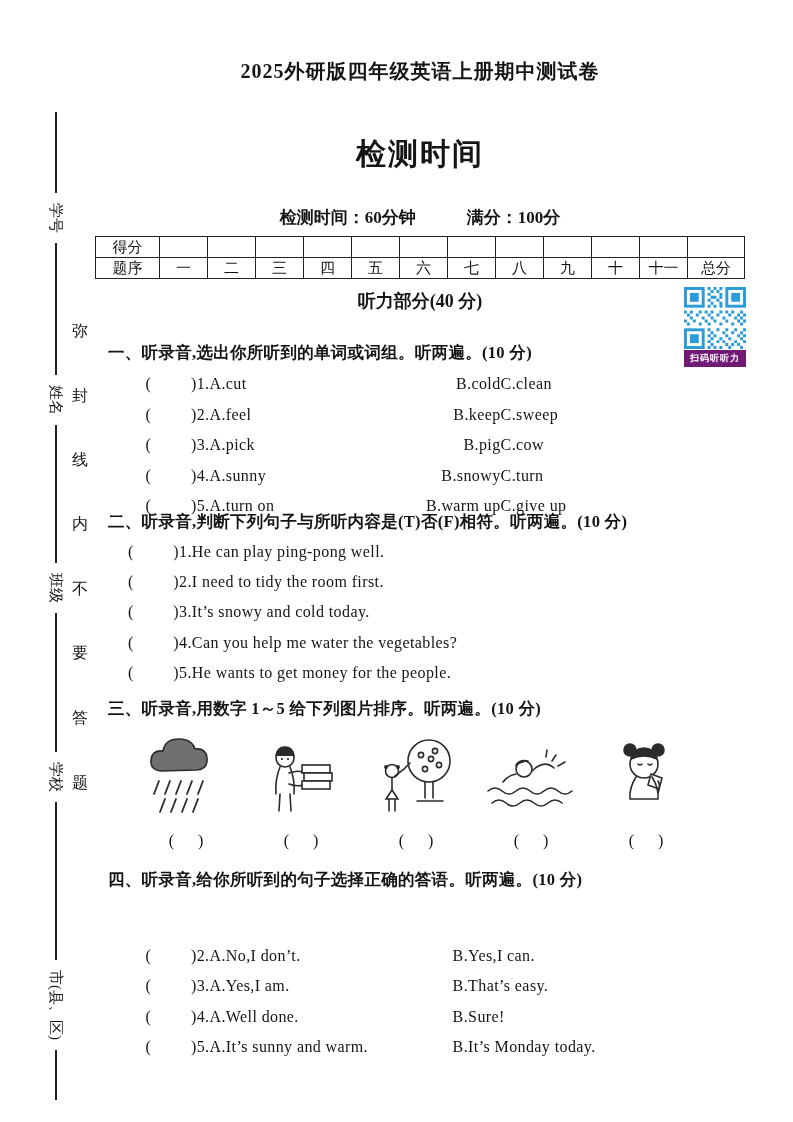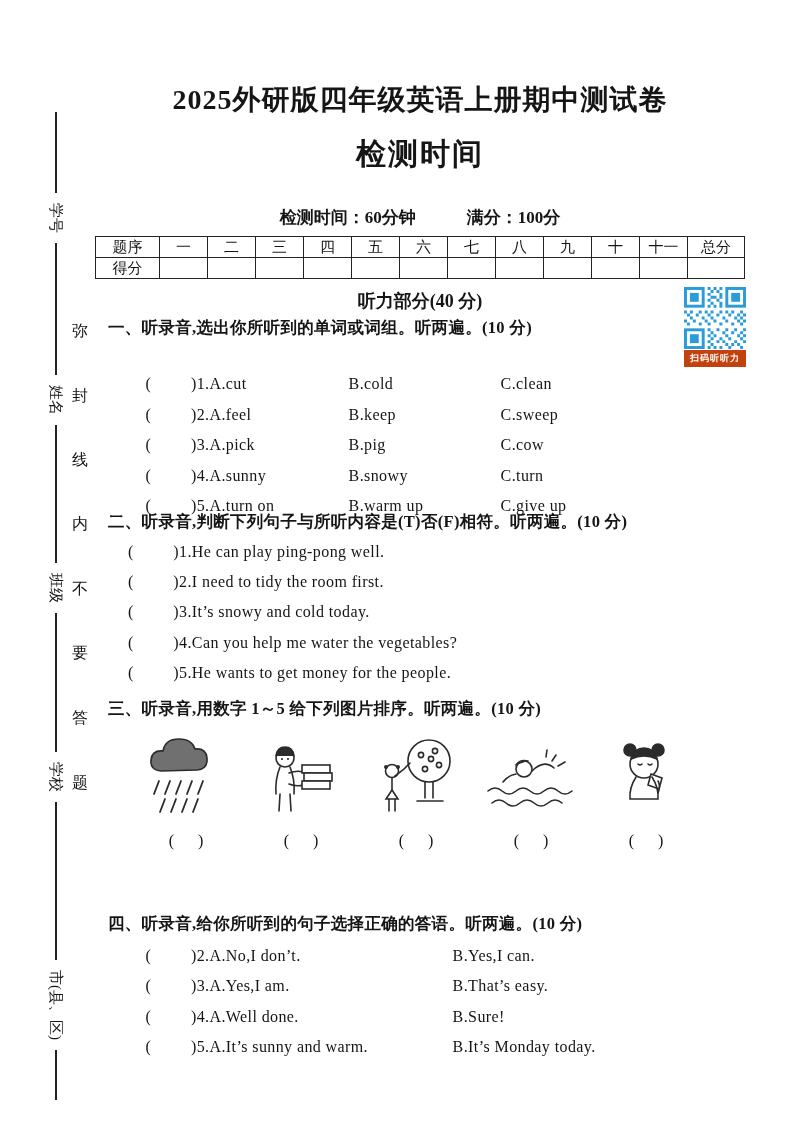--- a/index.html
+++ b/index.html
@@ -13,44 +13,44 @@
   
   .seal-line { position:absolute; left:55px; top:112px; height:988px; width:0; border-left:2px solid #232323; }
   .side-label {
     position:absolute; left:55px; background:#fff; padding:0 10px;
     font-size:15px; white-space:nowrap;
     transform:translate(-50%,-50%) rotate(90deg);
   }
   .seal-char { position:absolute; left:80px; font-size:16px; transform:translate(-50%,-50%); }
 
   
-  .title    { position:absolute; left:95px; top:81px;  width:650px; text-align:center; font-size:28px; font-weight:700; letter-spacing:1px; }
+  .title    { position:absolute; left:95px; top:58px;  width:650px; text-align:center; font-size:20px; font-weight:700; letter-spacing:1px; }
   .subtitle { position:absolute; left:95px; top:134px; width:650px; text-align:center; font-size:30px; font-weight:700; letter-spacing:2px; }
   .info     { position:absolute; left:95px; top:206px; width:650px; text-align:center; font-size:17px; font-weight:700; white-space:pre; }
 
   
   .score-table { position:absolute; left:95px; top:236px; width:650px; border-collapse:collapse; table-layout:fixed; font-size:15px; }
   .score-table td { border:1.5px solid #232323; height:21px; text-align:center; padding:0; }
 
   .part-title { position:absolute; left:95px; top:289px; width:650px; text-align:center; font-size:18px; font-weight:700; }
 
   
   .qr { position:absolute; left:684px; top:287px; width:62px; height:62px; }
   .qr svg { display:block; width:100%; height:100%; }
   .qr-caption {
     position:absolute; left:684px; top:350px; width:62px; padding:2px 0;
-    background:#c2410c; color:#fff; text-align:center; font-size:9px; font-weight:700;
+    background:#701a75; color:#fff; text-align:center; font-size:9px; font-weight:700;
     letter-spacing:1px; font-family:"Liberation Sans","DejaVu Sans",sans-serif;
   }
 
   
   .sec-heading { position:absolute; left:108px; font-size:16.5px; font-weight:700; white-space:nowrap; letter-spacing:0.3px; }
   .item-row    { position:absolute; left:128px; font-size:16px; white-space:pre; letter-spacing:0.4px; }
   .c1  { display:inline-block; width:203px; }
-  .c2  { display:inline-block; width:152px; }
+  .c2  { display:inline-block; width:152px;text-align:right; }
   .c1w { display:inline-block; width:307px; }
 
   
   .pic { position:absolute; top:731px; width:98px; height:92px; }
   .pic svg { display:block; width:100%; height:100%; }
   .pic-paren { position:absolute; top:832px; width:98px; text-align:center; font-size:16px; white-space:pre; }
 </style>
 </head>
 <body>
 
@@ -87,49 +87,49 @@
         <col style="width:48px">
         <col style="width:48px">
       <col style="width:48px">
         <col style="width:48px">
         <col style="width:48px">
         <col style="width:48px">
         <col>
     </colgroup>
     <tbody>
         <tr>
+      <td>得分</td>
+      <td></td>
+          <td></td>
+      <td></td>
+          <td></td>
+      <td></td>
+          <td></td>
+      <td></td>
+          <td></td>
+      <td></td>
+          <td></td>
+      <td></td>
+          <td></td>
+    </tr>
+    <tr>
       <td>题序</td>
       <td>一</td>
       <td>二</td>
       <td>三</td>
       <td>四</td>
       <td>五</td>
       <td>六</td>
       <td>七</td>
       <td>八</td>
       <td>九</td>
       <td>十</td>
       <td>十一</td>
       <td>总分</td>
     </tr>
-    <tr>
-      <td>得分</td>
-      <td></td>
-          <td></td>
-      <td></td>
-          <td></td>
-      <td></td>
-          <td></td>
-      <td></td>
-          <td></td>
-      <td></td>
-          <td></td>
-      <td></td>
-          <td></td>
-    </tr>
   </tbody>
     </table>
 
   <div class="part-title">听力部分(40 分)</div>
 
   <div class="qr">
     <svg viewBox="0 0 21 21" xmlns="http://www.w3.org/2000/svg">
       <g fill="#2b9cd8">
         <path d="M0 0h7v7h-7z"></path>
           <path d="M14 0h7v7h-7z"></path>
@@ -143,21 +143,21 @@
       <g fill="#2b9cd8">
         <rect x="2" y="2" width="3" height="3"></rect>
           <rect x="16" y="2" width="3" height="3"></rect>
           <rect x="2" y="16" width="3" height="3"></rect>
         <path d="M8 0h1v1h-1zM10 0h1v1h-1zM12 0h1v1h-1zM9 1h1v1h-1zM11 1h1v1h-1zM8 2h1v1h-1zM12 2h1v1h-1zM9 3h2v1h-2zM12 3h1v1h-1zM8 4h1v1h-1zM11 4h1v1h-1zM9 5h1v1h-1zM12 5h1v1h-1zM8 6h1v1h-1zM10 6h1v1h-1zM12 6h1v1h-1zM0 8h1v1h-1zM2 8h1v1h-1zM5 8h1v1h-1zM7 8h1v1h-1zM9 8h1v1h-1zM12 8h1v1h-1zM14 8h1v1h-1zM16 8h1v1h-1zM19 8h1v1h-1zM1 9h1v1h-1zM4 9h1v1h-1zM8 9h1v1h-1zM11 9h1v1h-1zM15 9h1v1h-1zM18 9h1v1h-1zM20 9h1v1h-1zM2 10h1v1h-1zM6 10h1v1h-1zM9 10h1v1h-1zM13 10h1v1h-1zM17 10h1v1h-1zM19 10h1v1h-1zM0 11h1v1h-1zM3 11h1v1h-1zM7 11h1v1h-1zM10 11h1v1h-1zM14 11h1v1h-1zM18 11h1v1h-1zM20 11h1v1h-1zM1 12h1v1h-1zM5 12h1v1h-1zM8 12h1v1h-1zM12 12h1v1h-1zM16 12h1v1h-1zM19 12h1v1h-1zM8 14h1v1h-1zM11 14h1v1h-1zM14 14h1v1h-1zM17 14h1v1h-1zM20 14h1v1h-1zM9 15h1v1h-1zM13 15h1v1h-1zM16 15h1v1h-1zM19 15h1v1h-1zM8 16h1v1h-1zM10 16h1v1h-1zM14 16h1v1h-1zM18 16h1v1h-1zM20 16h1v1h-1zM9 17h1v1h-1zM12 17h1v1h-1zM15 17h1v1h-1zM19 17h1v1h-1zM8 18h1v1h-1zM11 18h1v1h-1zM13 18h1v1h-1zM17 18h1v1h-1zM20 18h1v1h-1zM9 19h1v1h-1zM14 19h1v1h-1zM16 19h1v1h-1zM18 19h1v1h-1zM8 20h1v1h-1zM10 20h1v1h-1zM12 20h1v1h-1zM15 20h1v1h-1zM19 20h1v1h-1z"></path>
       </g>
     </svg>
   </div>
   <div class="qr-caption">扫码听听力</div>
 
-  <div class="sec-heading" style="top:317px">一、听录音,选出你所听到的单词或词组。听两遍。(10 分)</div>
+  <div class="sec-heading" style="top:342px">一、听录音,选出你所听到的单词或词组。听两遍。(10 分)</div>
   <div class="item-row" style="top:357px">
     <span class="c1">(         )1.A.cut</span><span class="c2">B.cold</span><span>C.clean</span>
   </div>
   <div class="item-row" style="top:388px">
     <span class="c1">(         )2.A.feel</span><span class="c2">B.keep</span><span>C.sweep</span>
   </div>
   <div class="item-row" style="top:418px">
     <span class="c1">(         )3.A.pick</span><span class="c2">B.pig</span><span>C.cow</span>
   </div>
   <div class="item-row" style="top:449px">
@@ -263,21 +263,21 @@
       </g>
     </svg>
   </div>
 
   <div class="pic-paren" style="left:137px">(      )</div>
   <div class="pic-paren" style="left:252px">(      )</div>
   <div class="pic-paren" style="left:367px">(      )</div>
   <div class="pic-paren" style="left:482px">(      )</div>
   <div class="pic-paren" style="left:597px">(      )</div>
 
-  <div class="sec-heading" style="top:913px">四、听录音,给你所听到的句子选择正确的答语。听两遍。(10 分)</div>
+  <div class="sec-heading" style="top:869px">四、听录音,给你所听到的句子选择正确的答语。听两遍。(10 分)</div>
   <div class="item-row" style="top:929px">
     <span class="c1w">(         )2.A.No,I don’t.</span><span>B.Yes,I can.</span>
   </div>
   <div class="item-row" style="top:959px">
     <span class="c1w">(         )3.A.Yes,I am.</span><span>B.That’s easy.</span>
   </div>
   <div class="item-row" style="top:990px">
     <span class="c1w">(         )4.A.Well done.</span><span>B.Sure!</span>
   </div>
   <div class="item-row" style="top:1020px">

